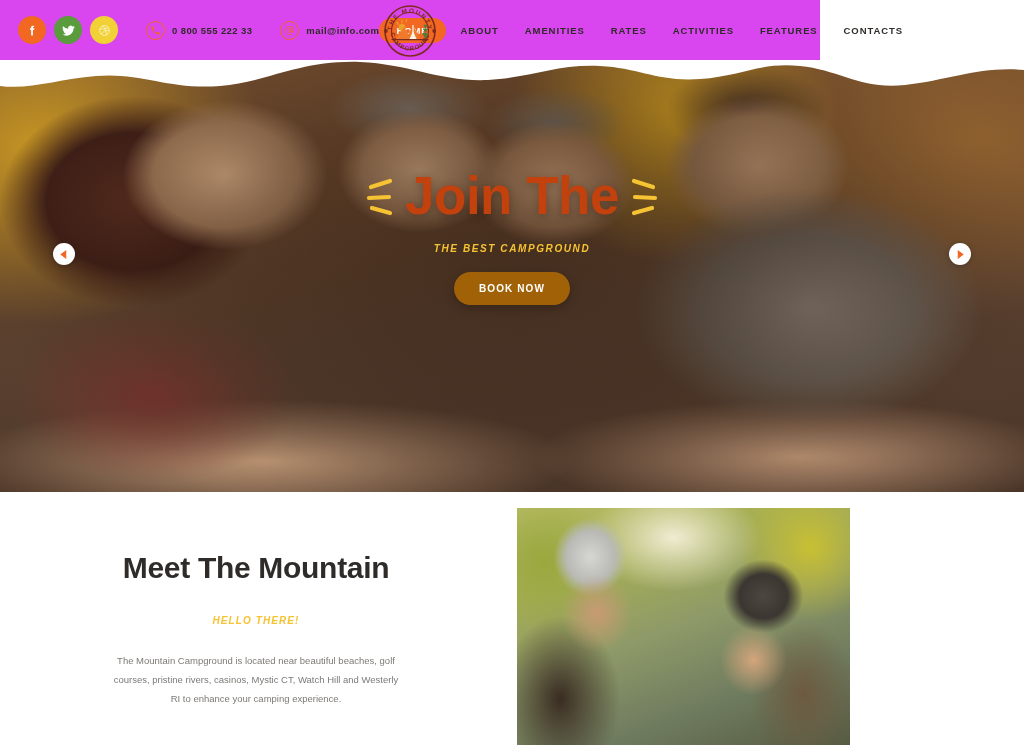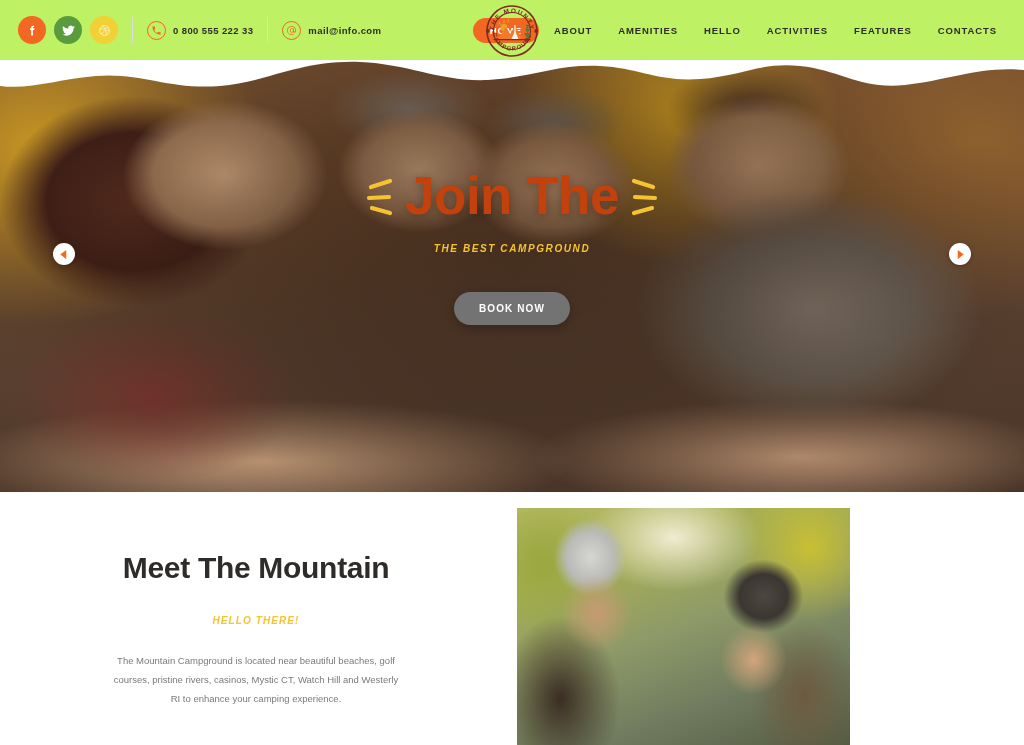--- a/index.html
+++ b/index.html
@@ -5,22 +5,22 @@
 <style>
   * { box-sizing: border-box; margin: 0; padding: 0; }
   html, body {
     width: 1024px; height: 745px;
     font-family: "Liberation Sans", sans-serif;
     background: #ffffff; overflow: hidden;
   }
 
   
   .topbar {
-    position: relative; width: 1024px; height: 60px;
-    background: #bef264; z-index: 30;
+    position: relative; width: 820px; height: 60px;
+    background: #d946ef; z-index: 30;
     display: flex; align-items: center;
   }
   .social-group { display: flex; gap: 8px; margin-left: 18px; }
   .social {
     width: 28px; height: 28px; border-radius: 50%;
     display: flex; align-items: center; justify-content: center;
     color: #fff; cursor: pointer;
   }
   .social svg { width: 13px; height: 13px; fill: #fff; }
   .sep-bar { width: 1px; height: 26px; background: #dddddd; margin: 0 14px; }
@@ -111,21 +111,21 @@
   .burst { position: absolute; width: 46px; height: 46px; }
   .burst.left  { left: -56px;  top: 6px; }
   .burst.right { right: -56px; top: 6px; }
   .burst svg { width: 46px; height: 46px; }
 
   .hero-sub {
     margin-top: 21px; font-size: 10px; font-weight: 700;
     letter-spacing: 1.6px; color: #f6c333; font-style: italic; text-align: right;
   }
   .book-btn {
-    margin-top: 38px; background: #737373; color: #fff;
+    margin-top: 18px; background: #a16207; color: #fff;
     font-size: 10px; font-weight: 700; letter-spacing: 1.1px;
     padding: 11px 25px; border: none; border-radius: 22px;
     cursor: pointer; box-shadow: 0 3px 10px rgba(0,0,0,.22);
   }
 
   .arrow-btn {
     position: absolute; top: 191px; width: 22px; height: 22px;
     background: #fff; border-radius: 50%; cursor: pointer; z-index: 12;
     display: flex; align-items: center; justify-content: center;
     box-shadow: 0 1px 5px rgba(0,0,0,.25);
@@ -251,21 +251,21 @@
       <rect x="46.8" y="37" width="1.4" height="2.4" fill="#6b4528"></rect>
 
       <path d="M14 38.6 L50 38.6" stroke="#7d2b20" stroke-width="1.1" stroke-linecap="round"></path>
     </svg>
   </div>
 
   <nav class="nav">
     <span class="nav-item active">HOME</span>
     <span class="nav-item">ABOUT</span>
     <span class="nav-item">AMENITIES</span>
-    <span class="nav-item">HELLO</span>
+    <span class="nav-item">RATES</span>
     <span class="nav-item">ACTIVITIES</span>
     <span class="nav-item">FEATURES</span>
     <span class="nav-item">CONTACTS</span>
   </nav>
 </header>
 
 <section class="hero">
   <div class="hero-photo"></div>
 
   <div class="wave-top">

